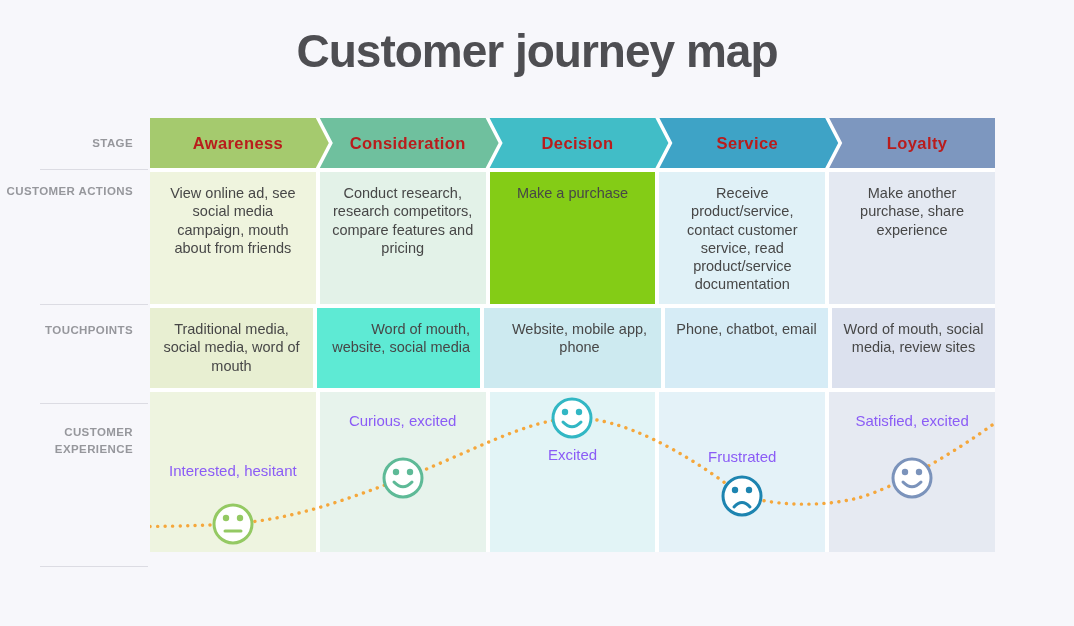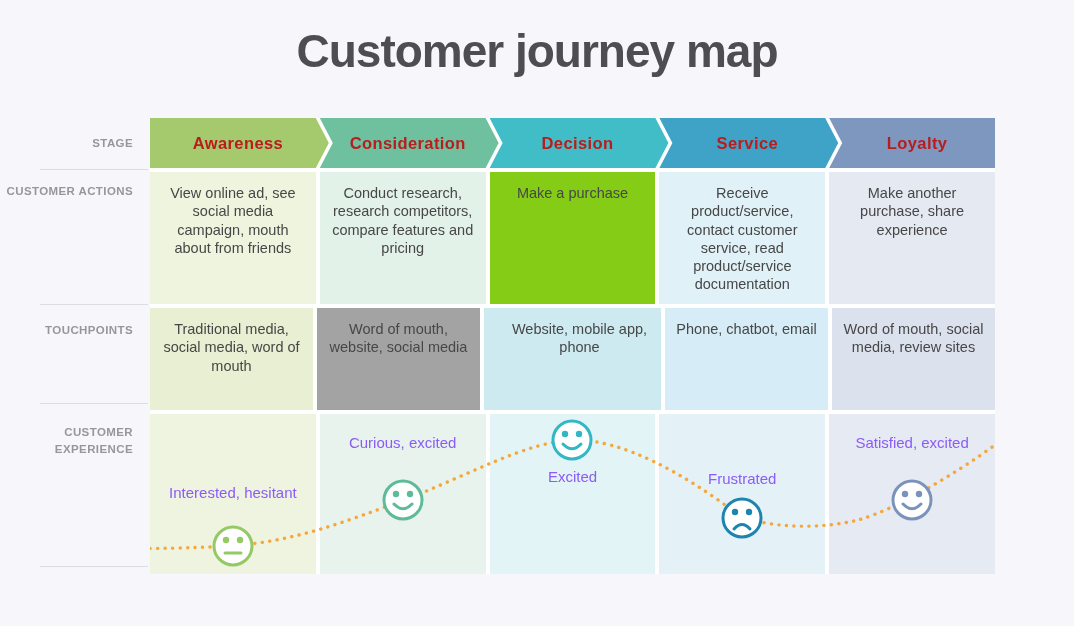--- a/index.html
+++ b/index.html
@@ -23,21 +23,21 @@
   .chart{position:absolute;left:150px;top:118px;width:845px;background:#ffffff;}
   .hdr{position:relative;height:50px;}
   .hdr svg{display:block;}
   .hdr-labels{position:absolute;inset:0;display:flex;gap:4px;}
   .hdr-labels .hl{flex:1;text-align:center;line-height:50px;font-size:16.5px;font-weight:bold;
                   color:#b91c1c;letter-spacing:.4px;padding-left:10px;}
   .row{display:flex;gap:4px;margin-top:4px;}
   .row .cell{flex:1;text-align:center;color:#474747;font-size:14.5px;line-height:1.26;
              padding:12px 10px 0;box-sizing:border-box;}
   .row.r-actions .cell{height:132px;}
-  .row.r-touch .cell{height:102px;}
+  .row.r-touch .cell{height:80px;}
   .row.r-exp{position:relative;}
   .row.r-exp .cell{height:160px;padding:0;position:relative;}
   .curve{position:absolute;left:0;top:0;z-index:1;pointer-events:none;}
   .exp-text{position:absolute;left:0;width:100%;text-align:center;z-index:2;
             font-size:15px;color:#8b5cf6;line-height:1.22;}
   .face{position:absolute;left:calc(50% - 22px);z-index:2;}
   .c0 .exp-text{top:70px}.c0 .face{top:110px}
   .c1 .exp-text{top:20px}.c1 .face{top:64px}
   .c2 .exp-text{top:54px}.c2 .face{top:4px}
   .c3 .exp-text{top:56px}.c3 .face{top:82px}
@@ -84,21 +84,21 @@
     <div class="row r-actions">
       <div class="cell" style="background: rgb(239, 244, 222);">View online ad, see social media campaign, mouth about from friends</div>
       <div class="cell" style="background: rgb(227, 242, 232);">Conduct research, research competitors, compare features and pricing</div>
       <div class="cell" style="background: #84cc16; text-align: center;">Make a purchase</div>
       <div class="cell" style="background: rgb(224, 241, 247);">Receive product/service, contact customer service, read product/service documentation</div>
       <div class="cell" style="background: rgb(228, 233, 242);">Make another purchase, share experience</div>
     </div>
 
     <div class="row r-touch">
       <div class="cell" style="background: rgb(232, 239, 210);">Traditional media, social media, word of mouth</div>
-      <div class="cell" style="background: #a3a3a3;">Word of mouth, website, social media</div>
+      <div class="cell" style="background: #5eead4; text-align: right;">Word of mouth, website, social media</div>
       <div class="cell" style="background: rgb(205, 234, 240); padding-left: 24px;">Website, mobile app, phone</div>
       <div class="cell" style="background: rgb(214, 236, 246);">Phone, chatbot, email</div>
       <div class="cell" style="background: rgb(220, 225, 238);">Word of mouth, social media, review sites</div>
     </div>
 
     <div class="row r-exp">
       <div class="cell c0" style="background: rgb(238, 244, 224);">
         <div class="exp-text">Interested, hesitant</div>
         <svg class="face" width="44" height="44" data-face="neutral">
           <g fill="none" stroke-width="3" stroke="#94c963">

